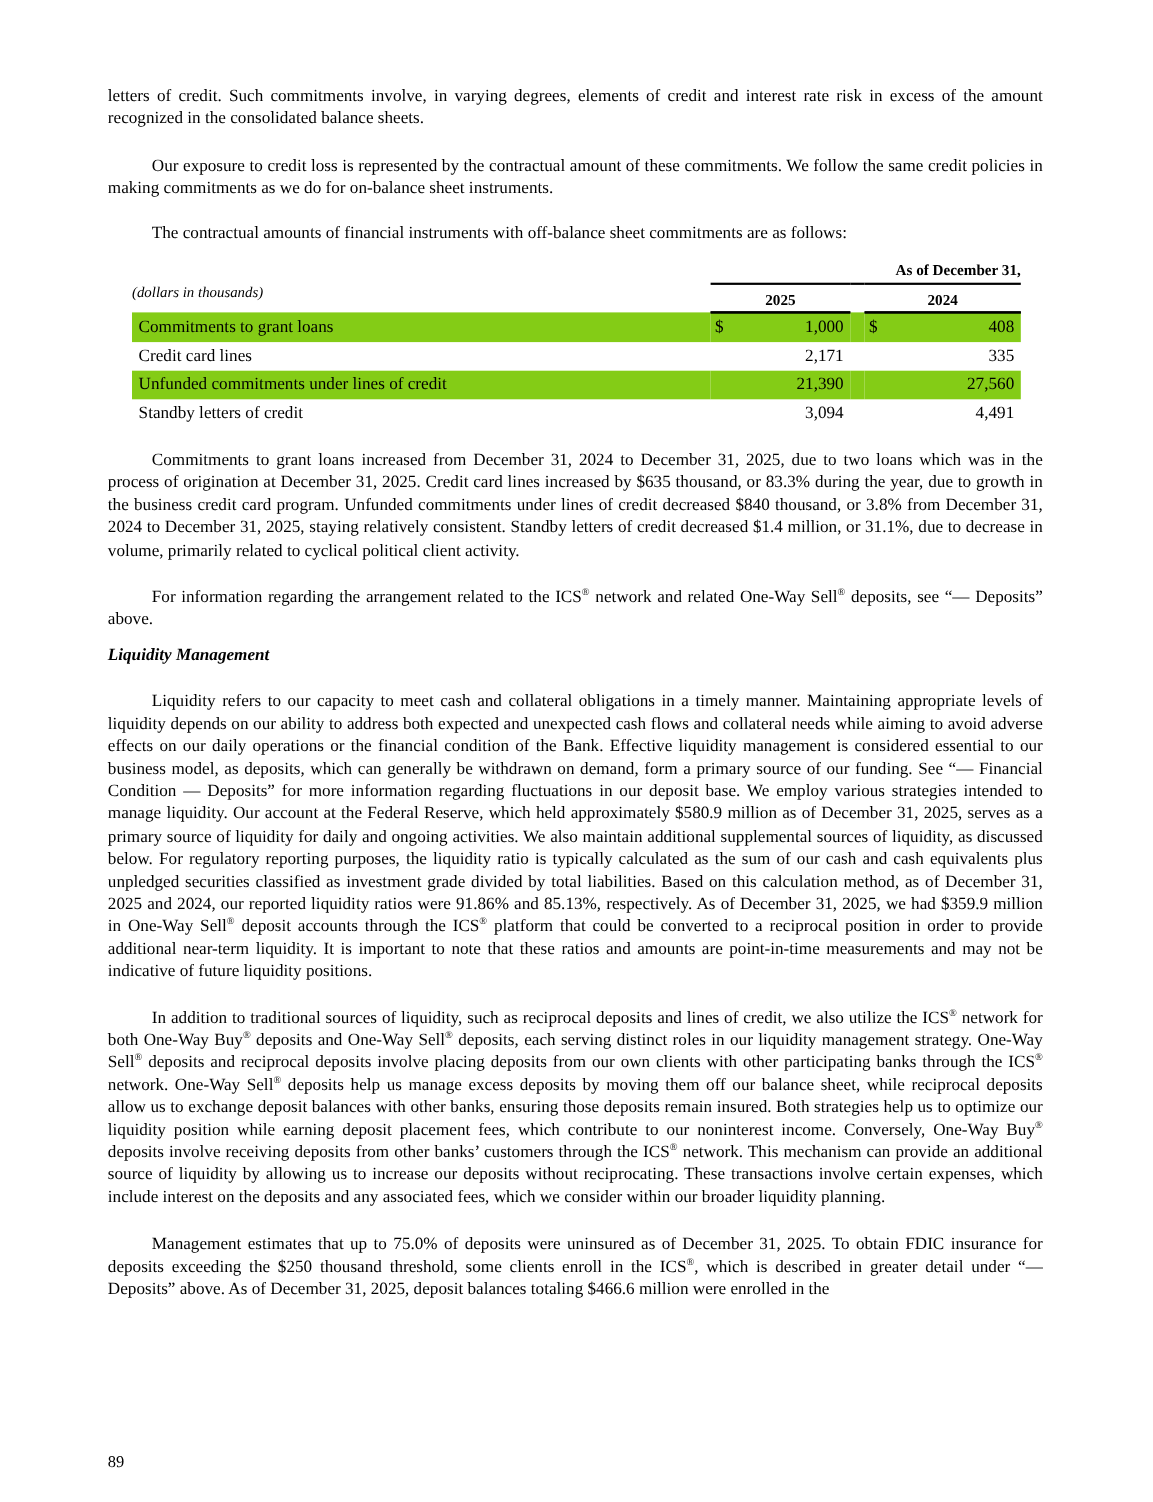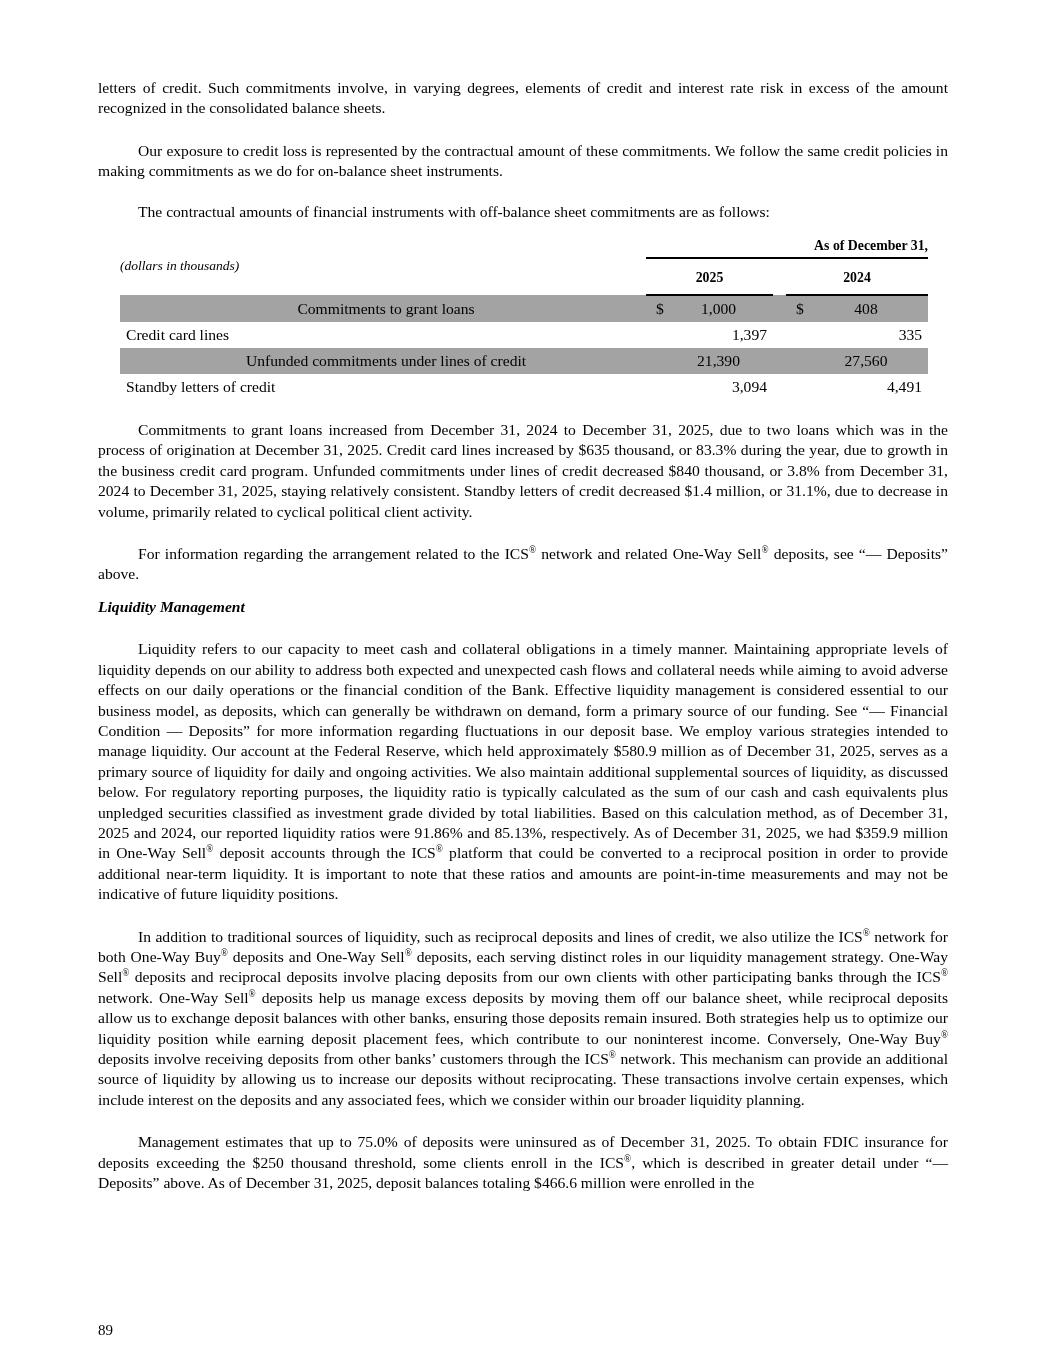--- a/index.html
+++ b/index.html
@@ -41,27 +41,27 @@
     padding-bottom: 3px;
   }
   .fin-table .yr {
     font-weight: bold; font-size: 13.8px;
     text-align: center;
     border-bottom: 2px solid #000;
     padding: 5px 0 2px 0;
   }
   .fin-table .units {
     font-style: italic; font-size: 13.5px;
-    vertical-align: bottom; padding-bottom: 21px;
+    vertical-align: bottom; padding-bottom: 10px;
   }
   .fin-table tbody td { height: 26px; vertical-align: middle; }
   .fin-table .lbl { padding-left: 6px; }
   .fin-table .cur { text-align: left; padding-left: 4px; }
   .fin-table .val { text-align: right; padding-right: 6px; }
-  .fin-table tr.shaded td { background: #a3a3a3; text-align: center; }
+  .fin-table tr.shaded td { background: #84cc16; }
 
   
   .sect-heading {
     font-size: 15.6px; font-weight: bold;
     margin: 30px 0 0 0; line-height: 20.4px;
   }
   .subsect-heading {
     font-size: 15.6px; font-weight: bold; font-style: italic;
     margin: 12px 0 0 0; line-height: 20.4px;
   }
@@ -111,21 +111,21 @@
         <td class="lbl">Commitments to grant loans</td>
         <td class="cur">$</td>
         <td class="val">1,000</td>
         <td></td>
         <td class="cur">$</td>
         <td class="val">408</td>
       </tr>
       <tr>
         <td class="lbl">Credit card lines</td>
         <td class="cur"></td>
-        <td class="val">1,397</td>
+        <td class="val">2,171</td>
         <td></td>
         <td class="cur"></td>
         <td class="val">335</td>
       </tr>
       <tr class="shaded">
         <td class="lbl">Unfunded commitments under lines of credit</td>
         <td class="cur"></td>
         <td class="val">21,390</td>
         <td></td>
         <td class="cur"></td>

